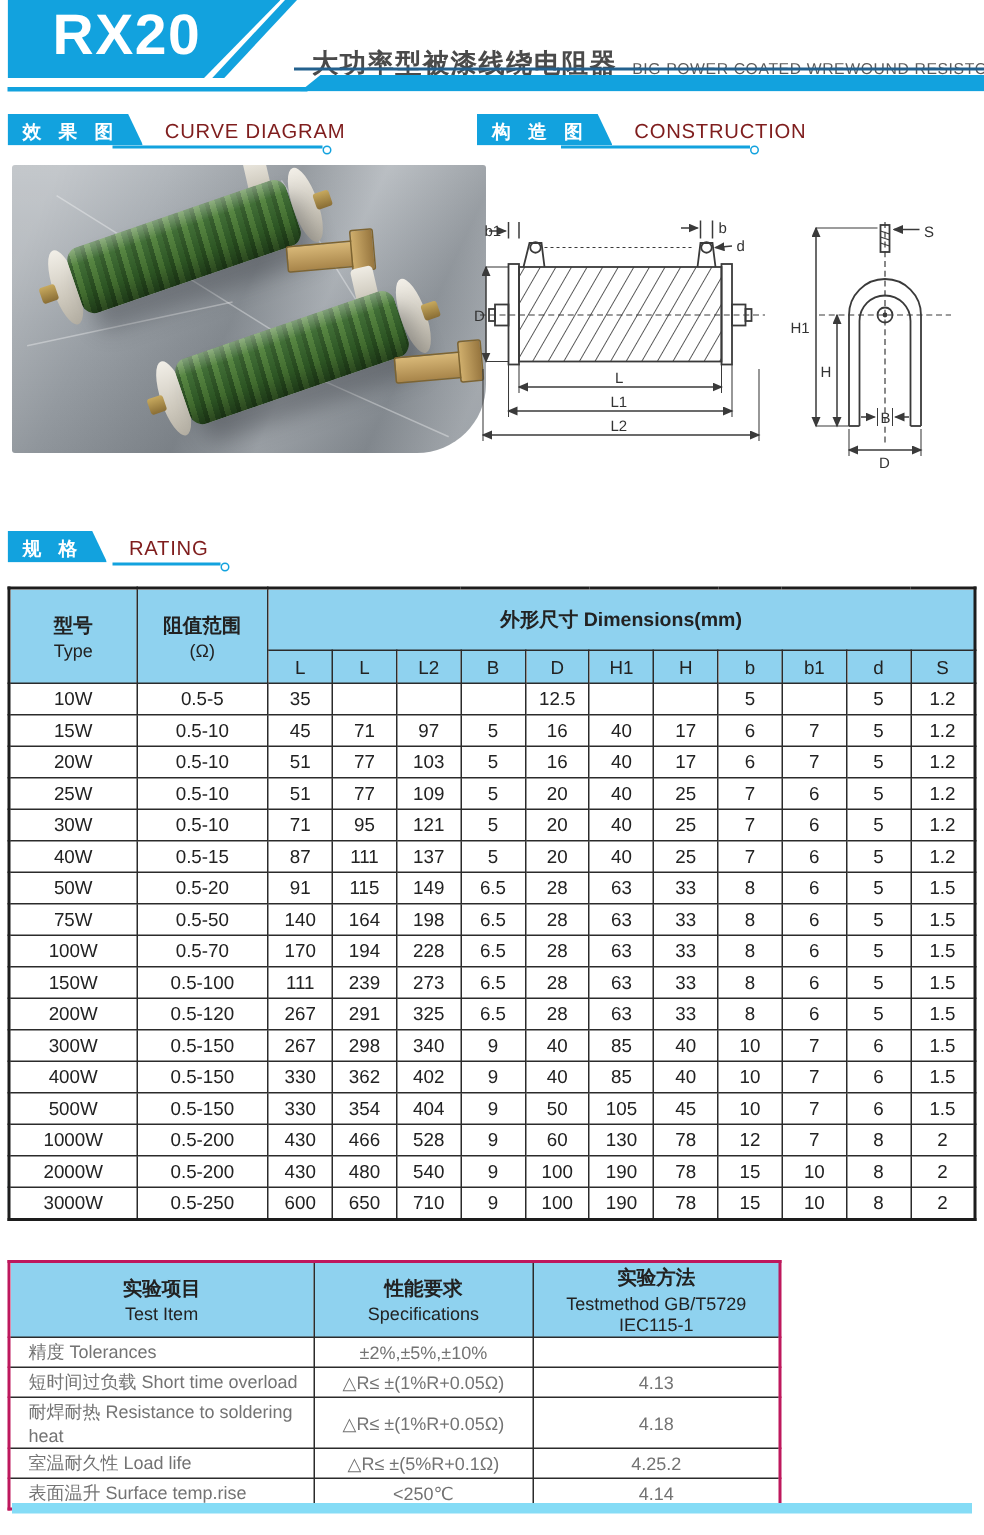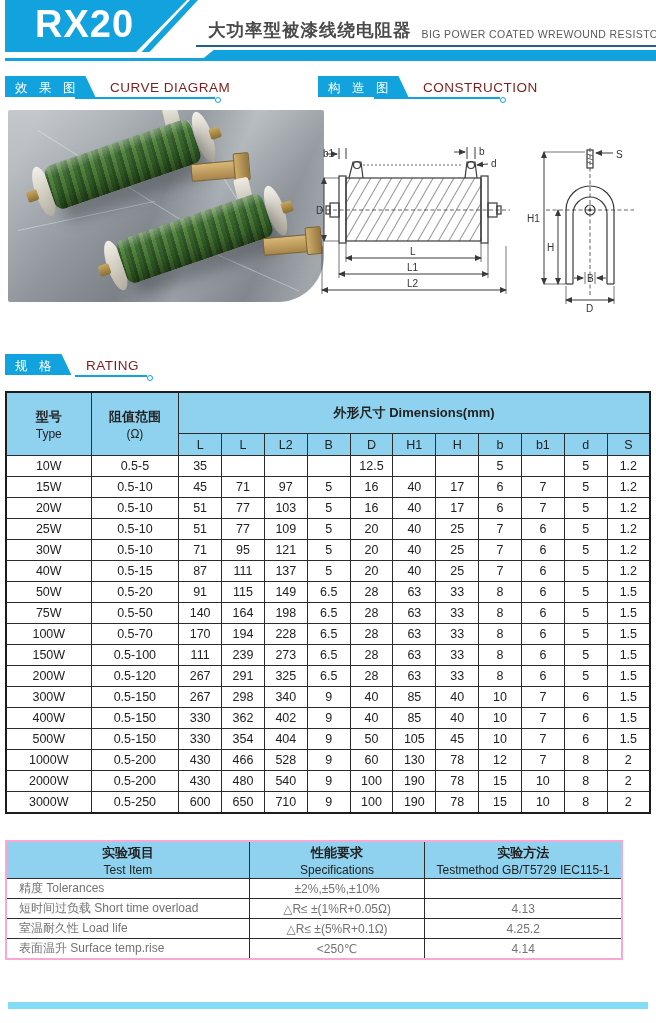--- a/index.html
+++ b/index.html
@@ -12,31 +12,31 @@
     position:absolute;left:5px;top:0;width:182px;height:52px;background:#12a2de;
     clip-path:polygon(0 0,100% 0,72% 100%,0 100%);
     color:#fff;font-weight:bold;font-size:38px;letter-spacing:1px;
     padding:3px 0 0 30px;box-sizing:border-box;
   }
   .hdr-slash{
     position:absolute;left:190px;top:0;width:8px;height:52px;background:#12a2de;
     transform:skewX(-43deg);transform-origin:0 0;
   }
   .hdr-title{position:absolute;left:208px;top:18px;display:flex;align-items:flex-end;white-space:nowrap;}
-  .hdr-title .cn{font-size:17.5px;font-weight:bold;color:#4a4a4a;letter-spacing:1px;}
+  .hdr-title .cn{font-size:17.5px;font-weight:bold;color:#4a4a4a;letter-spacing:1px;margin-top:12px;}
   .hdr-title .en{font-size:10.5px;color:#5a5a5a;margin-left:10px;margin-bottom:2px;letter-spacing:.4px;}
   .hdr-rule-dark{position:absolute;left:196px;top:45px;width:460px;height:2px;background:#23618e;}
   .hdr-bar-thick{position:absolute;left:200px;top:50px;width:456px;height:11px;background:#12a2de;
     clip-path:polygon(3% 0,100% 0,100% 100%,0 100%);}
   .hdr-line-thin{position:absolute;left:5px;top:58px;width:200px;height:3px;background:#12a2de;}
   
   .sec{position:absolute;height:24px;white-space:nowrap;}
   .sec-badge{
     display:inline-block;vertical-align:top;height:21px;background:#12a2de;color:#fff;
-    font-size:12.5px;font-weight:normal;letter-spacing:4px;
+    font-size:12.5px;font-weight:bold;letter-spacing:4px;
     padding:4px 16px 0 10px;box-sizing:border-box;
     clip-path:polygon(0 0,calc(100% - 10px) 0,100% 100%,0 100%);
   }
   .sec-en{display:inline-block;vertical-align:top;margin-left:10px;padding-top:4px;
     font-size:13.5px;color:#7f1d1d;letter-spacing:.5px;}
   .sec-underline{position:absolute;left:70px;top:21px;height:2px;background:#12a2de;}
   .sec-underline::after{
     content:'';position:absolute;right:-6px;top:0;width:4px;height:4px;
     border:1.5px solid #12a2de;border-radius:50%;background:#fff;
   }
@@ -71,21 +71,21 @@
     background:linear-gradient(90deg,#cfae6c,#97763f);border:1px solid #7d6431;border-radius:2px;}
   
   table{border-collapse:collapse;table-layout:fixed;background:#fff;}
   th,td{border:1px solid #2b2b2b;overflow:hidden;}
   .rating-table{position:absolute;left:5px;top:391px;width:646px;border:2px solid #1d1d1d;}
   .rating-table th{background:#8fd2ef;font-weight:600;font-size:13px;color:#222;}
   .rating-table thead tr:first-child th{height:38px;}
   .rating-table thead tr:last-child th{height:19px;font-weight:400;font-size:12.5px;}
   .rating-table td{height:18px;text-align:center;font-size:12.5px;color:#222;}
   .th-two .cn{font-size:13px;} .th-two .en{font-size:12px;font-weight:400;margin-top:1px;}
-  .perf-table{position:absolute;left:5px;top:840px;width:618px;border:2px solid #f9a8d4;}
+  .perf-table{position:absolute;left:5px;top:840px;width:516px;border:2px solid #be185d;}
   .perf-table th{background:#8fd2ef;height:34px;color:#222;}
   .perf-table td{height:17px;font-size:12px;color:#737373;}
   .perf-table td:first-child{text-align:left;padding-left:12px;}
   .perf-table td:nth-child(2),.perf-table td:nth-child(3){text-align:center;}
   
   .diagram{position:absolute;left:316px;top:146px;}
   .diagram text{font-family:"Liberation Sans","DejaVu Sans",sans-serif;font-size:10px;fill:#333;}
   
   .footer-bar{position:absolute;left:8px;top:1002px;width:640px;height:7px;background:#85dcf6;}
 </style>
@@ -575,20 +575,25 @@
         <td>精度 Tolerances</td>
         <td>±2%,±5%,±10%</td>
         <td></td>
       </tr>
       <tr>
         <td>短时间过负载 Short time overload</td>
         <td>△R≤ ±(1%R+0.05Ω)</td>
         <td>4.13</td>
       </tr>
       <tr>
+        <td>耐焊耐热 Resistance to soldering heat</td>
+        <td>△R≤ ±(1%R+0.05Ω)</td>
+        <td>4.18</td>
+      </tr>
+      <tr>
         <td>室温耐久性 Load life</td>
         <td>△R≤ ±(5%R+0.1Ω)</td>
         <td>4.25.2</td>
       </tr>
       <tr>
         <td>表面温升 Surface temp.rise</td>
         <td>&lt;250℃</td>
         <td>4.14</td>
       </tr>
     </tbody>

